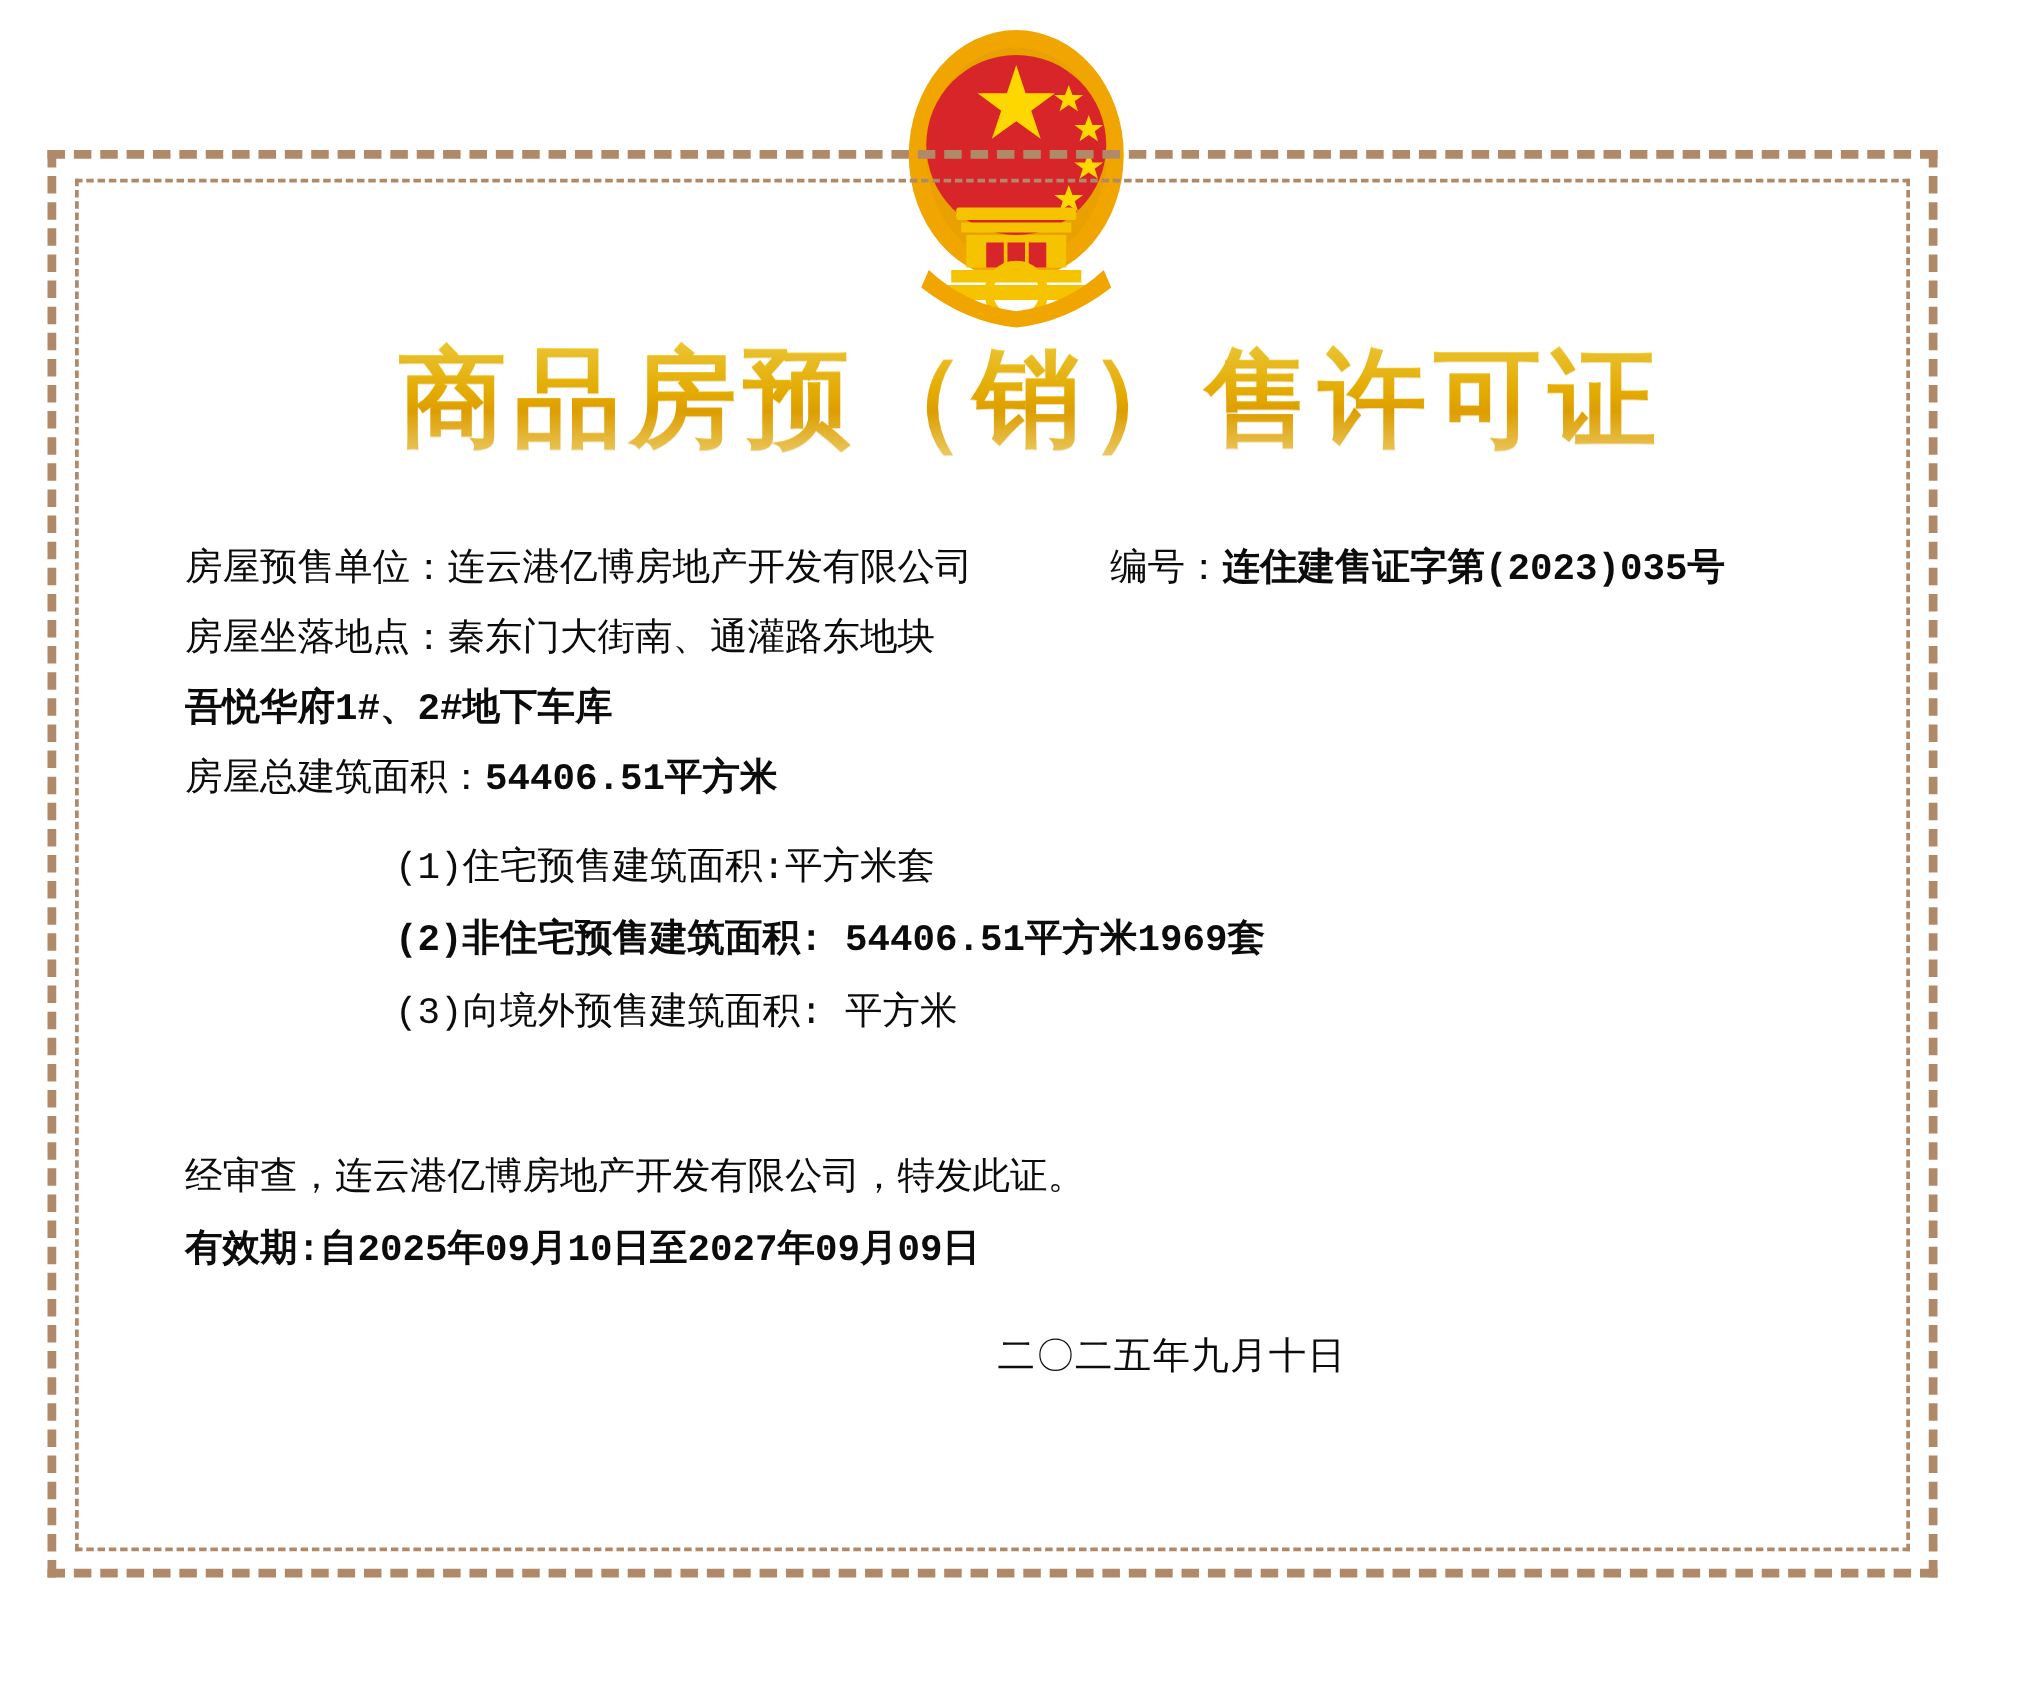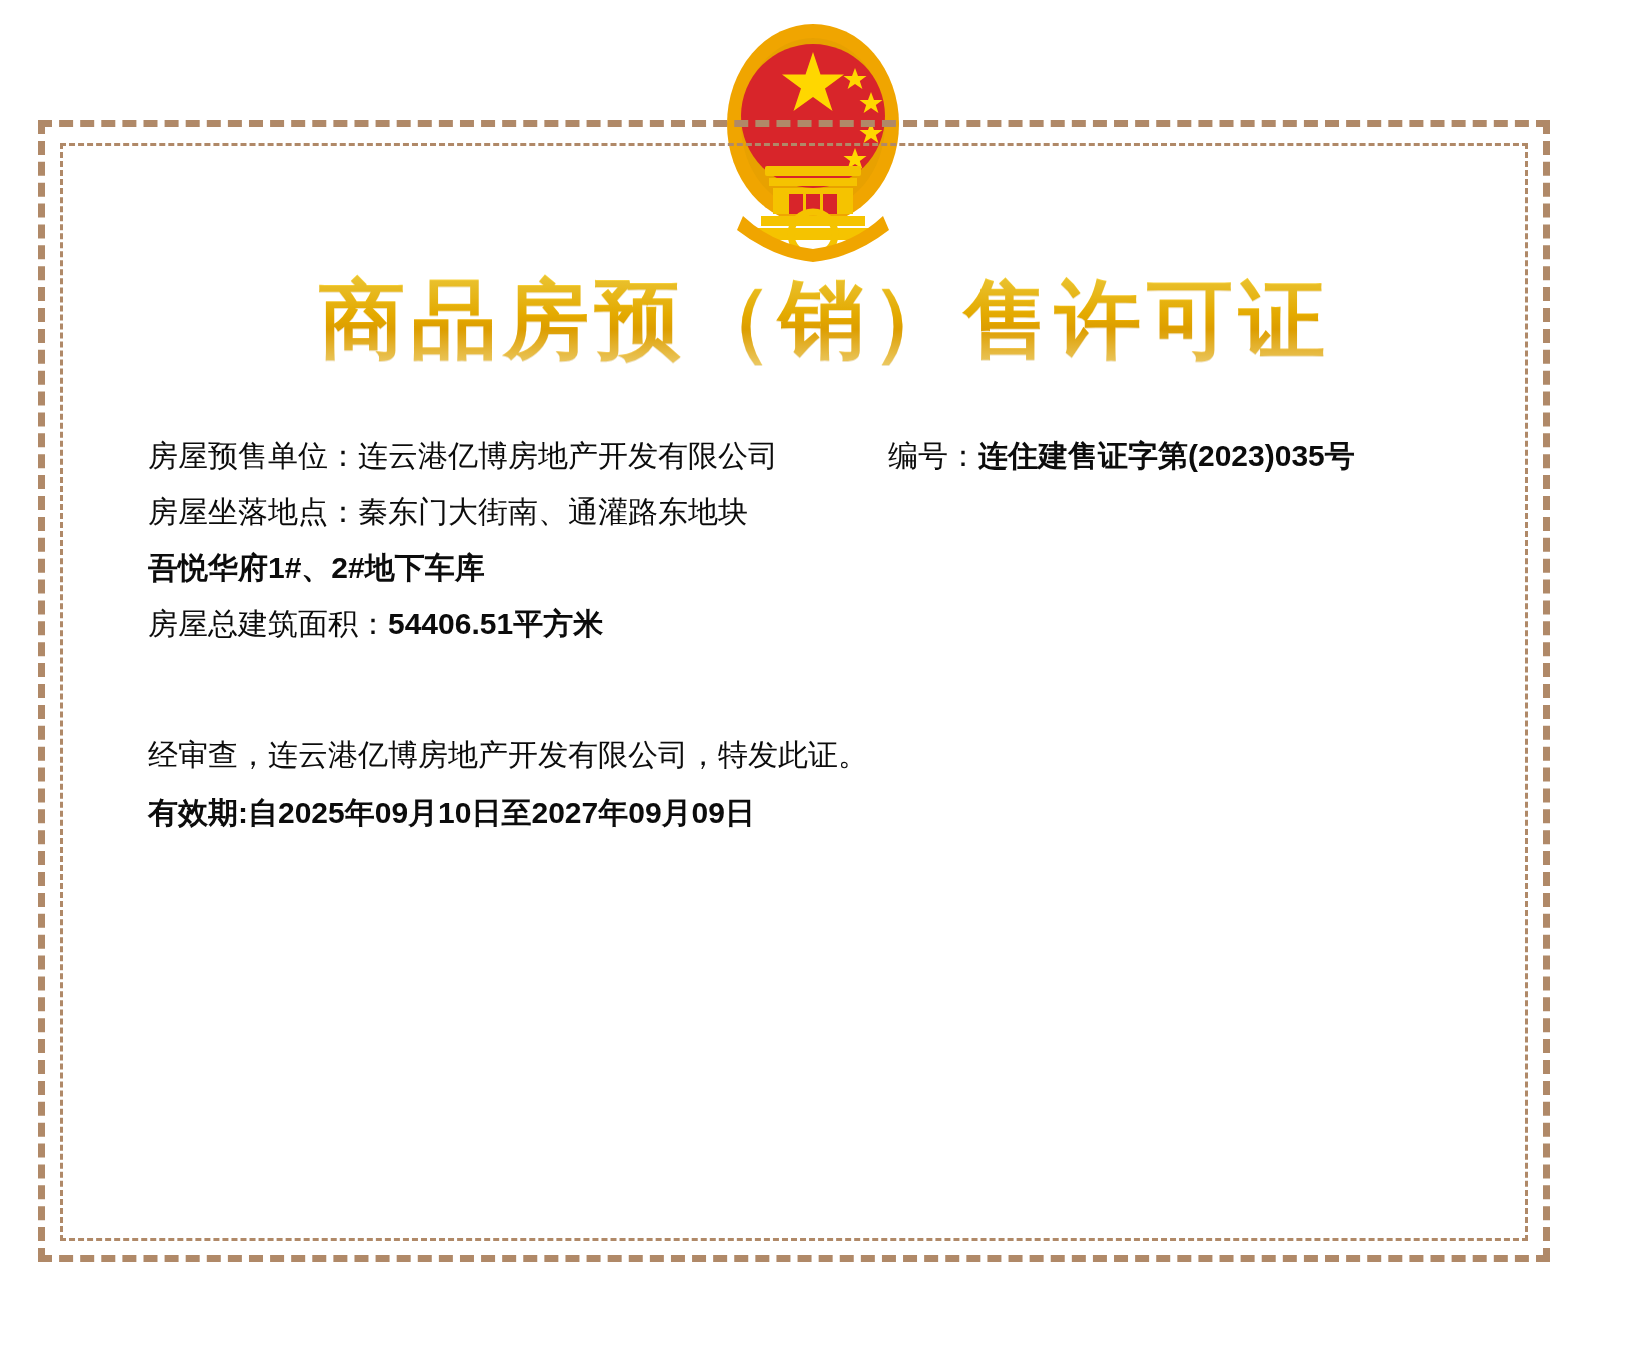--- a/index.html
+++ b/index.html
@@ -69,21 +69,21 @@
   }
 
   
   .content {
     position: absolute;
     left: 148px;
     top: 428px;
     width: 1330px;
     font-size: 30px;
     line-height: 56px;
-    font-family: Liberation Sans, sans-serif;
+    font-family: Liberation Mono, monospace;
     color: #0c0c0c;
   }
   .row {
     display: flex;
     align-items: flex-start;
     white-space: nowrap;
   }
   .row-top {
     display: flex;
     justify-content: flex-start;
@@ -181,20 +181,26 @@
 
   <div class="row">
       <span class="b">吾悦华府1#、2#地下车库</span>
   </div>
 
   <div class="row">
     <span>房屋总建筑面积：</span>
       <span class="b">54406.51平方米</span>
   </div>
 
+  <div class="sub-list">
+    <div class="sub-item">(1)住宅预售建筑面积:平方米套</div>
+    <div class="sub-item b">(2)非住宅预售建筑面积: 54406.51平方米1969套</div>
+    <div class="sub-item">(3)向境外预售建筑面积: 平方米</div>
+  </div>
 
   <div class="paragraph">经审查，连云港亿博房地产开发有限公司，特发此证。</div>
   <div class="valid-row b">有效期:自2025年09月10日至2027年09月09日</div>
 
   <div class="issuer-block">
+    <div class="issuer-line2">二〇二五年九月十日</div>
   </div>
 
 </div>
 
 </body></html>

